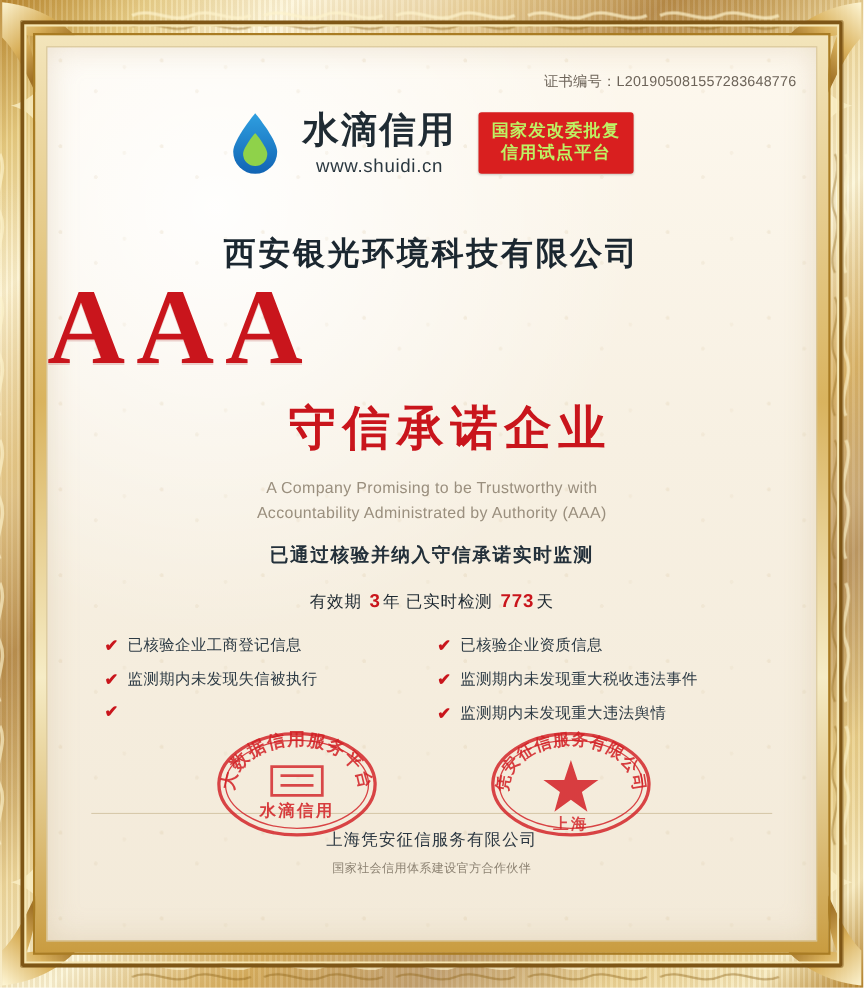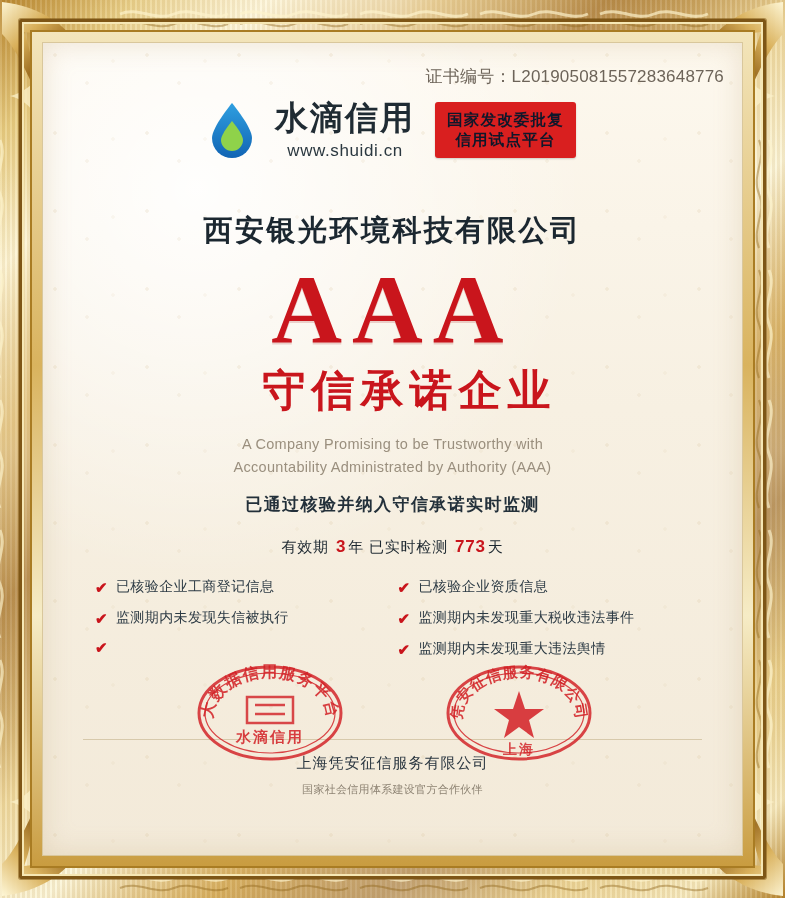--- a/index.html
+++ b/index.html
@@ -96,21 +96,21 @@
     inset: 0;
     padding: 0 46px;
     box-sizing: border-box;
   }
 
   
   .serial {
     position: absolute;
     right: 18px;
     top: 22px;
-    font-size: 17px;
+    font-size: 13px;
     color: #6d6459;
     letter-spacing: .2px;
     white-space: nowrap;
   }
 
   
   .brand-row {
     position: absolute;
     top: 58px;
     left: 0; right: 0;
@@ -139,21 +139,21 @@
   }
   .brand-url {
     margin-top: 8px;
     font-size: 17px;
     color: #2b3840;
     letter-spacing: .6px;
     text-align: center;
   }
   .gov-badge {
     background: #d91f1f;
-    color: #0f172a;
+    color: #bef264;
     padding: 8px 12px 9px;
     border-radius: 3px;
     text-align: center;
     line-height: 1.25;
     font-size: 15.5px;
     font-weight: bold;
     letter-spacing: 1.2px;
     box-shadow: 0 1px 2px rgba(0,0,0,.18);
   }
 
@@ -165,23 +165,22 @@
     text-align: center;
     font-size: 29px;
     font-weight: bold;
     color: #1b2730;
     letter-spacing: 2.5px;
   }
 
   
   .aaa {
     position: absolute;
-    top: 217px;
-    left: 0; right: 0;
-    text-align: center;
+    top: 206px;
+    left: 0; right: 0;
     font-family: "Liberation Serif", serif;
     font-size: 98px;
     font-weight: bold;
     color: #c9151c;
     letter-spacing: 10px;
     line-height: 1;
     text-shadow: 0 2px 0 rgba(160,20,20,0.18);
   }
   .grade-cn {
     position: absolute;

